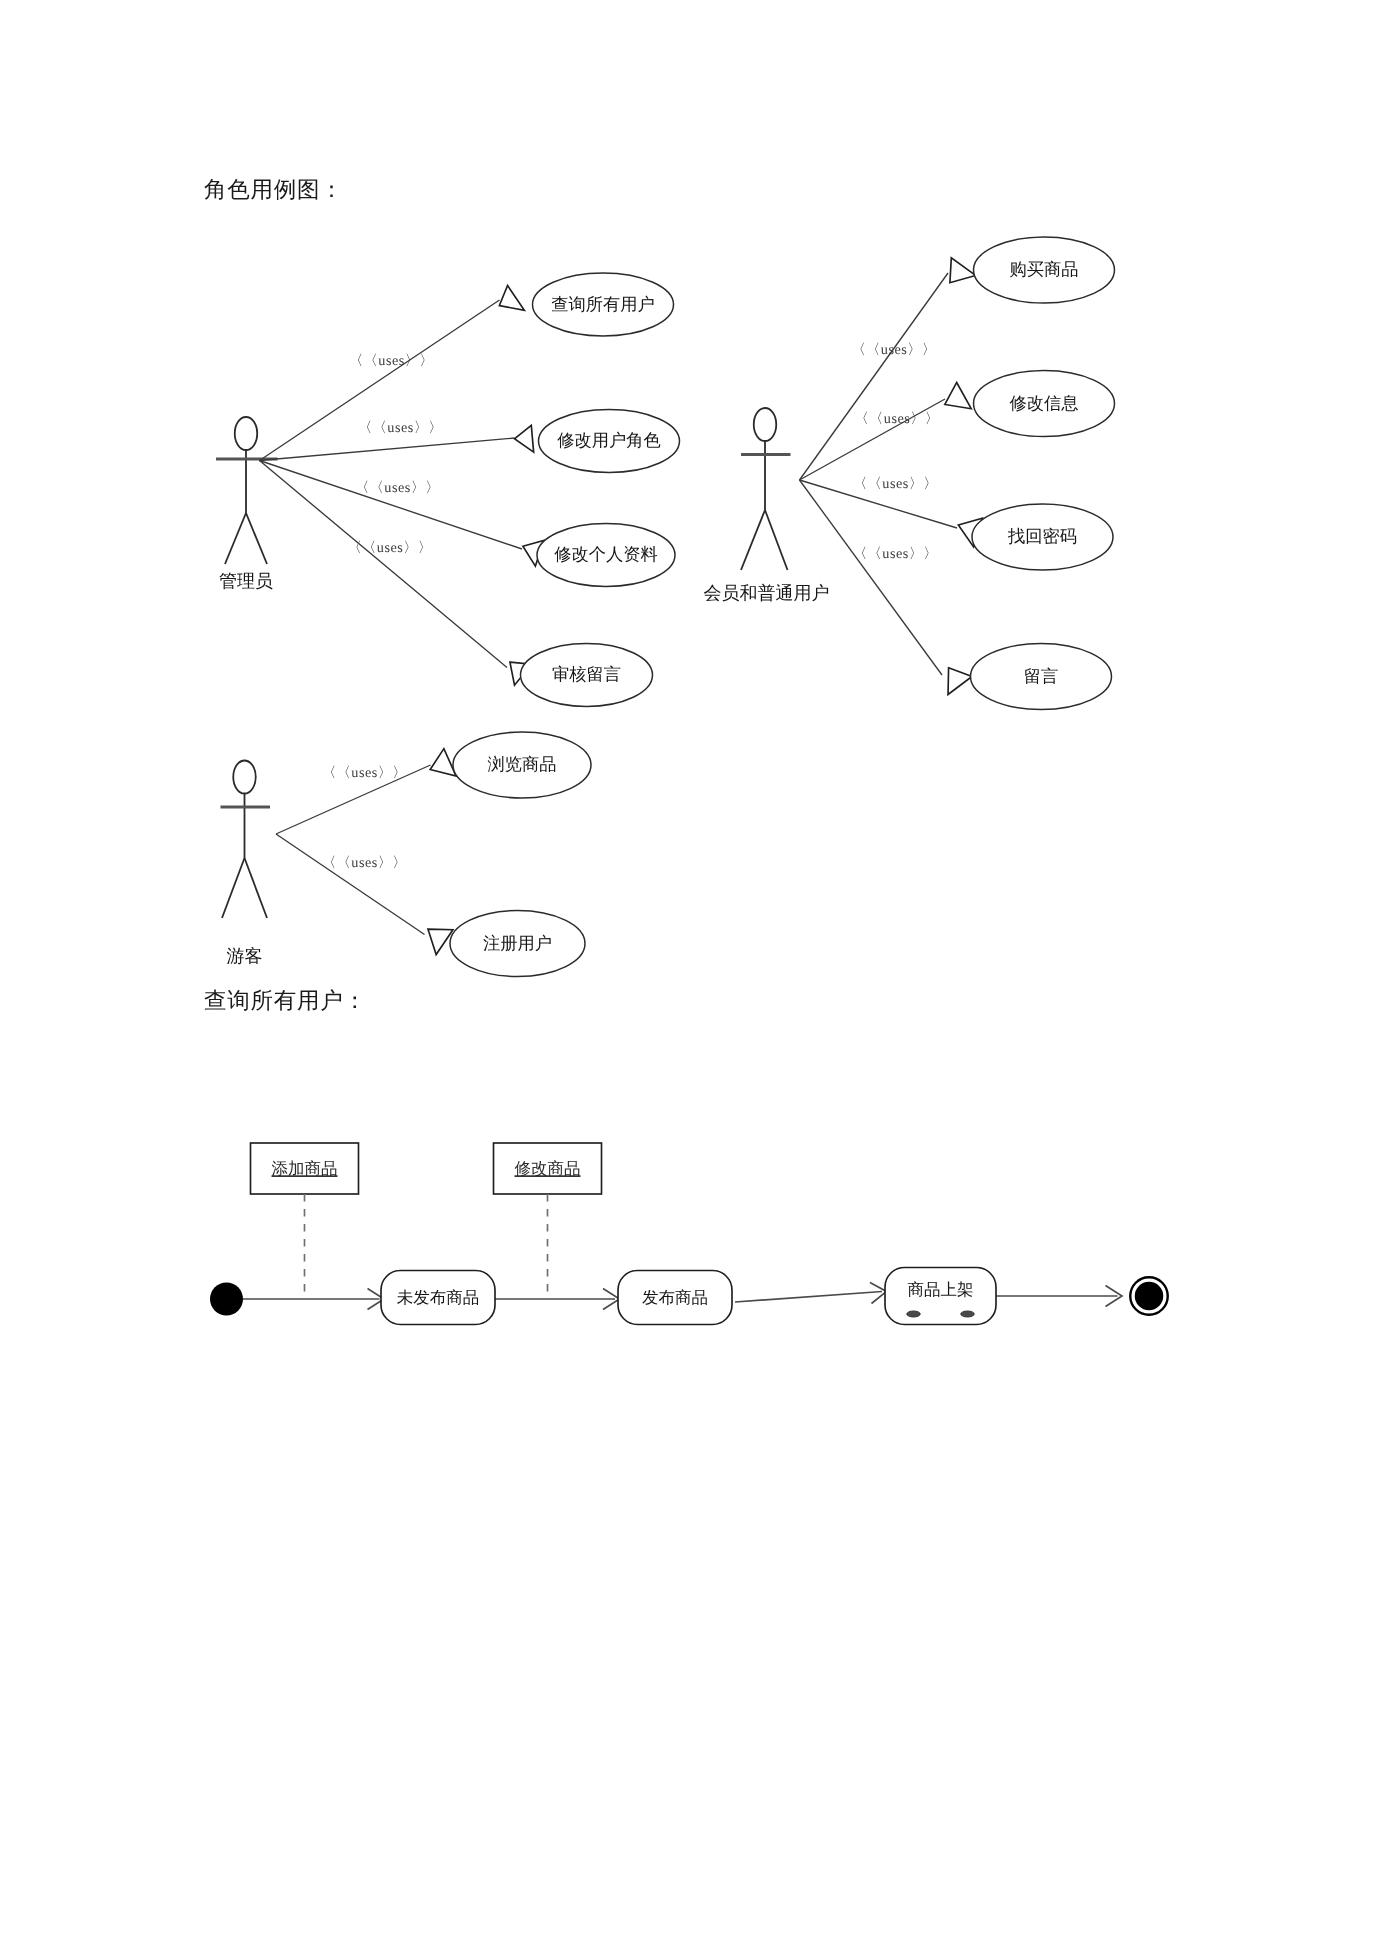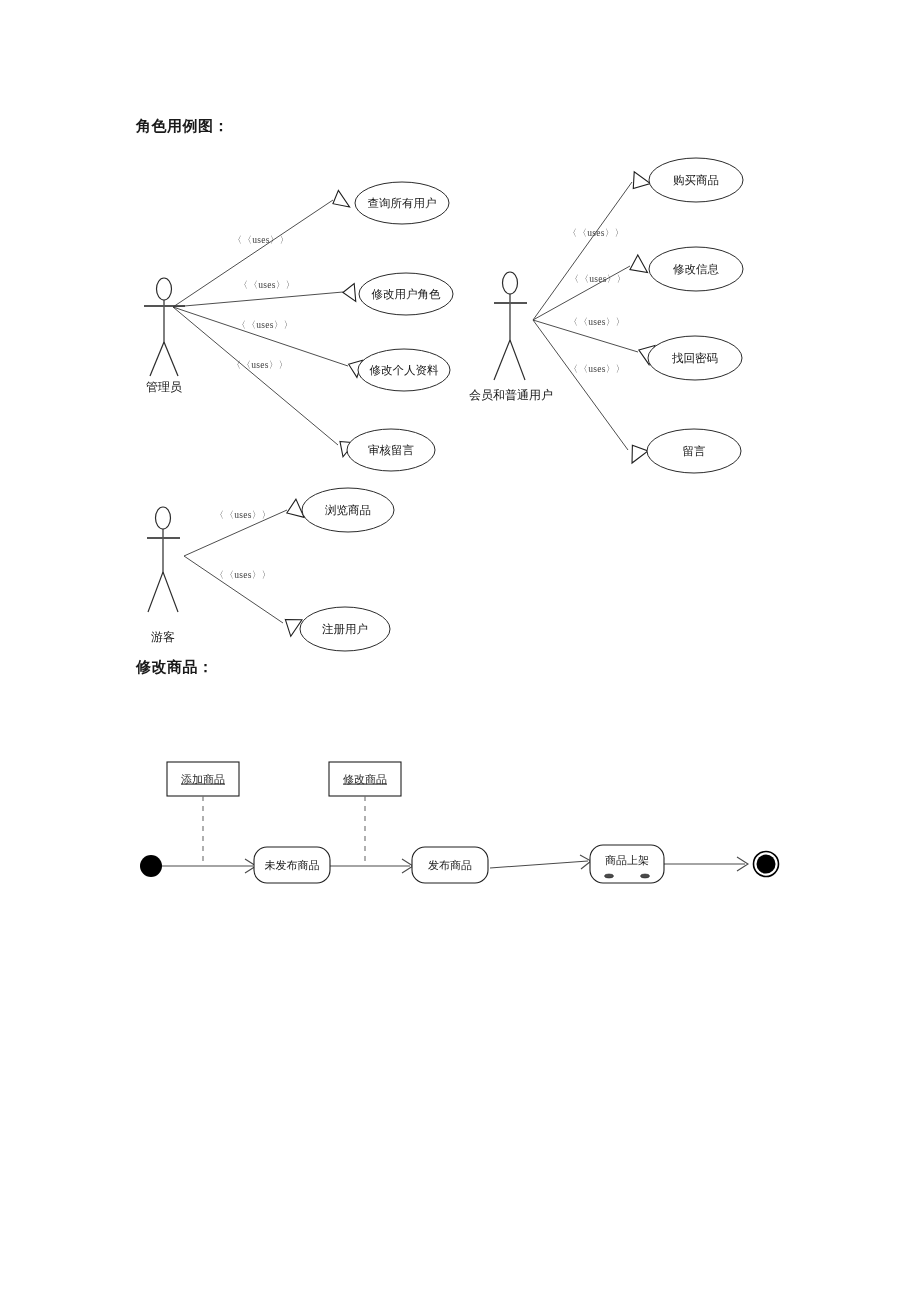--- a/index.html
+++ b/index.html
@@ -20,21 +20,20 @@
     inset: 0;
     background: #ffffff;
   }
   .section-title {
     position: absolute;
     font-family: "Liberation Serif", "DejaVu Serif", serif;
     font-size: 15px;
     color: #1a1a1a;
     letter-spacing: 0.5px;
     white-space: nowrap;
-    font-weight: bold;
   }
   #title-usecase { left: 136px; top: 117px; }
   #title-flow { left: 136px; top: 658px; }
 
   svg.canvas {
     position: absolute;
     left: 0;
     top: 0;
     width: 920px;
     height: 1302px;
@@ -129,21 +128,21 @@
   .node-ring { fill: none; stroke: #000000; stroke-width: 1.6; }
   .state-mark { fill: #4a4a4a; stroke: #2b2b2b; stroke-width: 0.6; }
 </style>
 </head>
 <body>
 
 <div class="page">
 
   <div class="section-title" id="title-usecase">角色用例图：</div>
 
-  <div class="section-title" id="title-flow">修改商品：</div>
+  <div class="section-title" id="title-flow">查询所有用户：</div>
 
   <svg class="canvas" viewBox="0 0 920 1302">
 
     <g>
 
       <g>
         <ellipse class="actor-stroke" cx="164" cy="289" rx="7.5" ry="11"></ellipse>
         <line class="actor-stroke" x1="164" y1="300" x2="164" y2="342"></line>
         <line class="actor-arms" x1="144" y1="306" x2="185" y2="306"></line>
         <line class="actor-stroke" x1="164" y1="342" x2="150" y2="376"></line>

